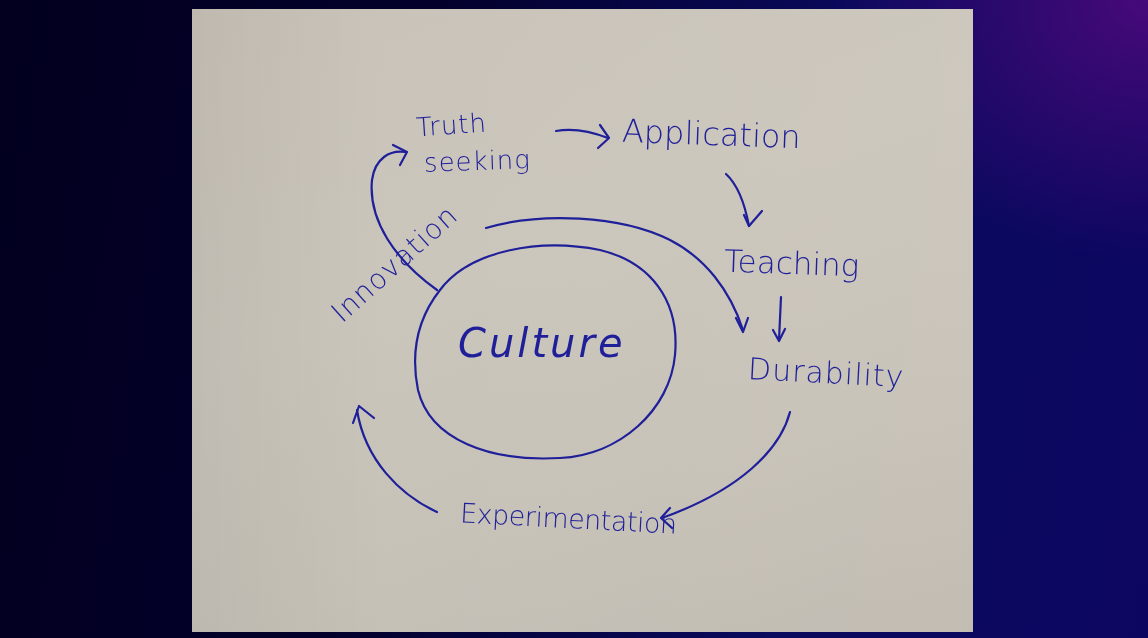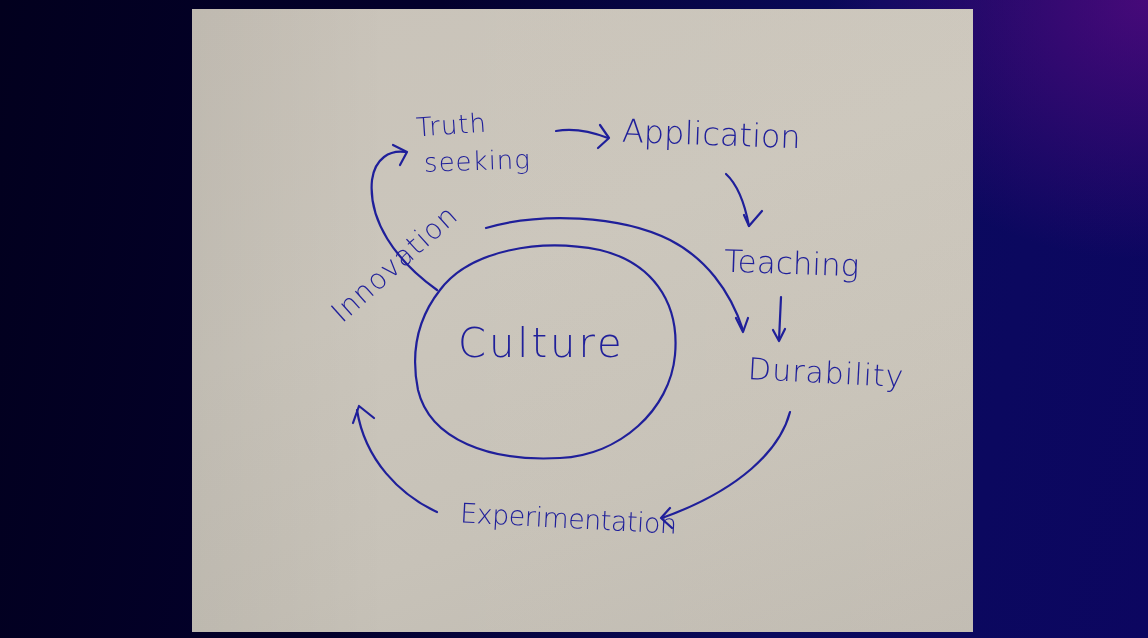--- a/index.html
+++ b/index.html
@@ -98,13 +98,13 @@
 <div class="label" style="left:622px; top:118px; font-size:32px; letter-spacing:0px; transform:rotate(2deg);">Application</div>
 
 <div class="label" style="left:724px; top:248px; font-size:31px; letter-spacing:0px; transform:rotate(2deg);">Teaching</div>
 
 <div class="label" style="left:748px; top:358px; font-size:30px; letter-spacing:1px; transform:rotate(3deg);">Durability</div>
 
 <div class="label" style="left:460px; top:505px; font-size:27px; letter-spacing:-0.5px; transform:rotate(3deg);">Experimentation</div>
 
 <div class="label" style="left:320px; top:285px; font-size:28px; letter-spacing:1px; transform-origin:left center; transform:translate(16px,18px) rotate(-42deg);">Innovation</div>
 
-<div class="label" style="left:458px; top:323px; font-size:40px; letter-spacing:3px;">Culture</div>
+<div class="label" style="left:458px; top:323px; font-size:40px; letter-spacing:3px;font-style:italic;">Culture</div>
 
 </body></html>

